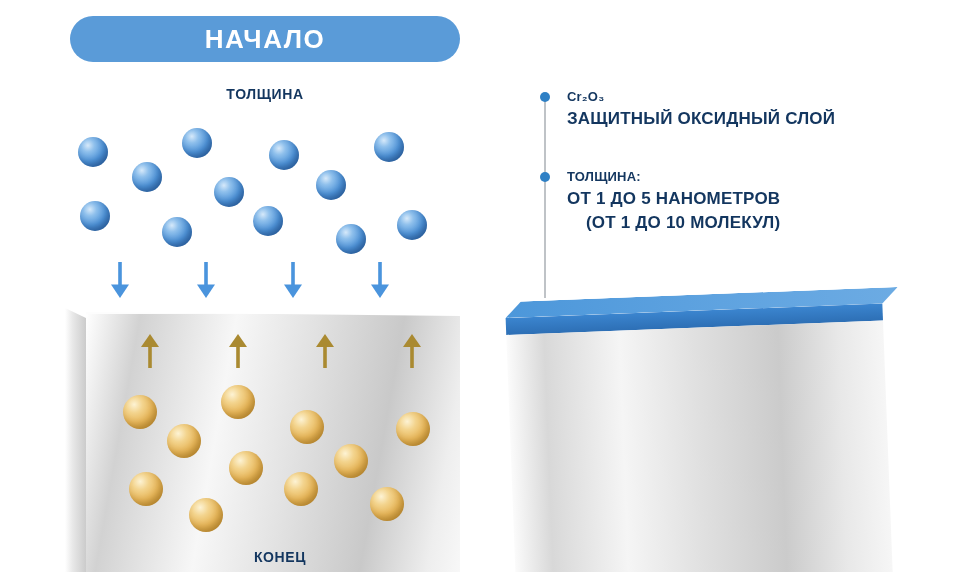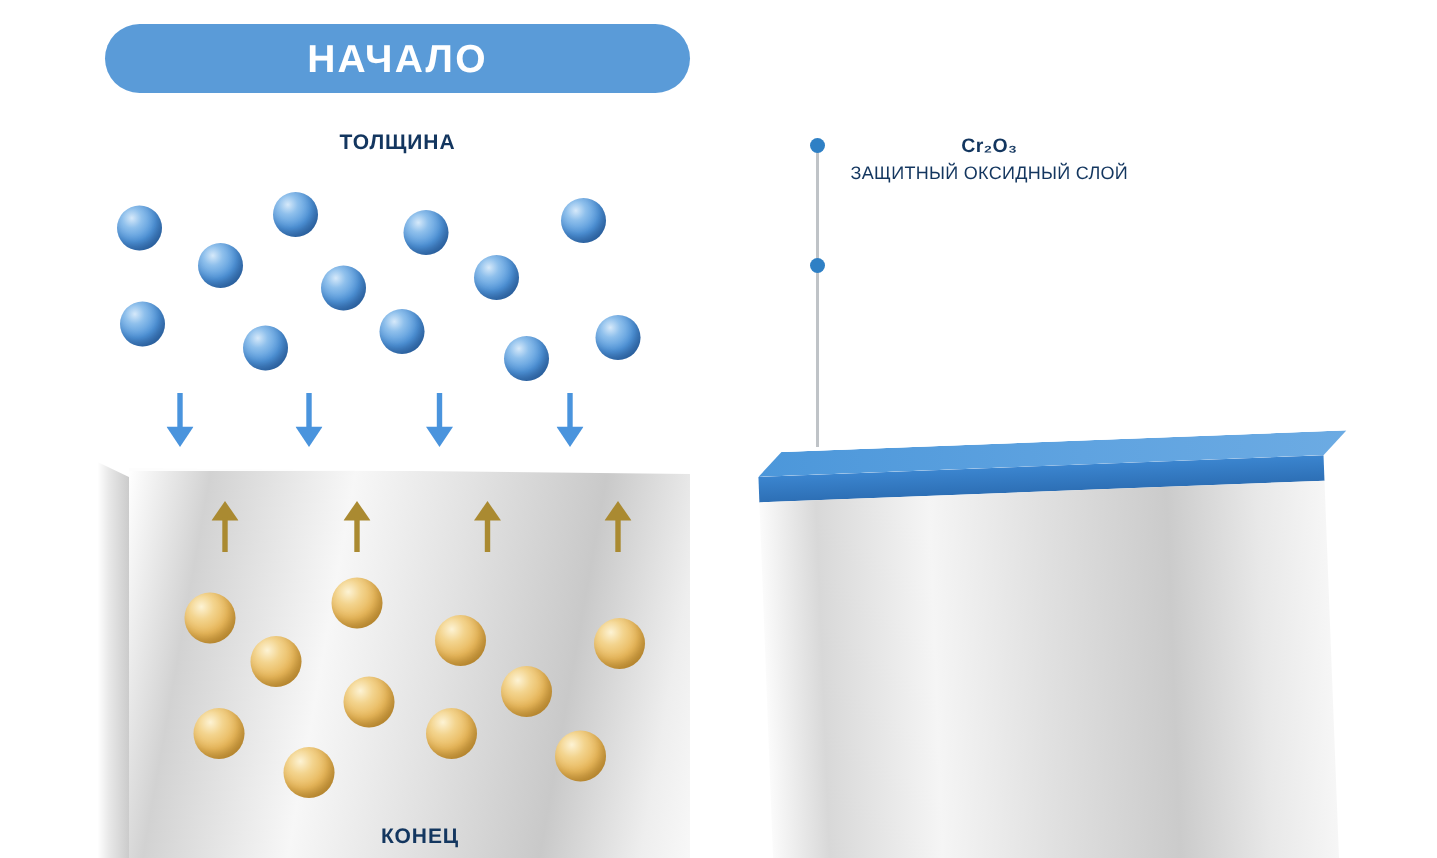--- a/index.html
+++ b/index.html
@@ -61,22 +61,22 @@
     background:#bfc3c7;z-index:2;
   }
   .callout{position:absolute;left:538px;z-index:6;}
   .callout-1{top:88px;}
   .callout-2{top:168px;}
   .dot{
     position:absolute;left:2px;top:4px;width:10px;height:10px;border-radius:50%;
     background:#2f80c5;
   }
   .callout-text{margin-left:29px;color:#13365f;}
-  .callout-title{font-size:13px;font-weight:700;letter-spacing:.2px;line-height:1.45;text-align:center;}
-  .callout-lineTxt{font-size:12px;font-weight:400;letter-spacing:.2px;line-height:1.45;text-align:right;}
+  .callout-title{font-size:13px;font-weight:700;letter-spacing:.2px;line-height:1.45;}
+  .callout-lineTxt{font-size:17px;font-weight:700;letter-spacing:.2px;line-height:1.45;text-align:right;}
   
   .sphere{position:absolute;border-radius:50%;z-index:5;}
   .sphere.blue{
     width:30px;height:30px;
     background:radial-gradient(circle at 33% 28%,#d6e9fa 0%,#8fc0ec 22%,#4e93d8 55%,#2f6cb0 85%,#27598f 100%);
     box-shadow:inset -3px -4px 6px rgba(10,30,70,.25);
   }
   .sphere.gold{
     width:34px;height:34px;
     background:radial-gradient(circle at 33% 28%,#fdf3d4 0%,#f3d48e 25%,#e7b659 55%,#cf9a3a 82%,#b07f22 100%);
@@ -108,20 +108,25 @@
   <div class="callout callout-1">
     <span class="dot"></span>
     <div class="callout-text">
       <div class="callout-title">Cr₂O₃</div>
       <div class="callout-lineTxt">ЗАЩИТНЫЙ ОКСИДНЫЙ СЛОЙ</div>
     </div>
   </div>
 
   <div class="callout callout-2">
     <span class="dot"></span>
+    <div class="callout-text">
+      <div class="callout-title">ТОЛЩИНА:</div>
+      <div class="callout-lineTxt">ОТ 1 ДО 5 НАНОМЕТРОВ</div>
+      <div class="callout-lineTxt">(ОТ 1 ДО 10 МОЛЕКУЛ)</div>
+    </div>
   </div>
 
   <div class="right-block">
     <div class="oxide-top"></div>
     <div class="oxide-front"></div>
     <div class="rb-body"></div>
   </div>
 
 <div class="sphere blue" style="left: 78px; top: 137px;"></div>
     <div class="sphere blue" style="left: 132px; top: 162px;"></div>

